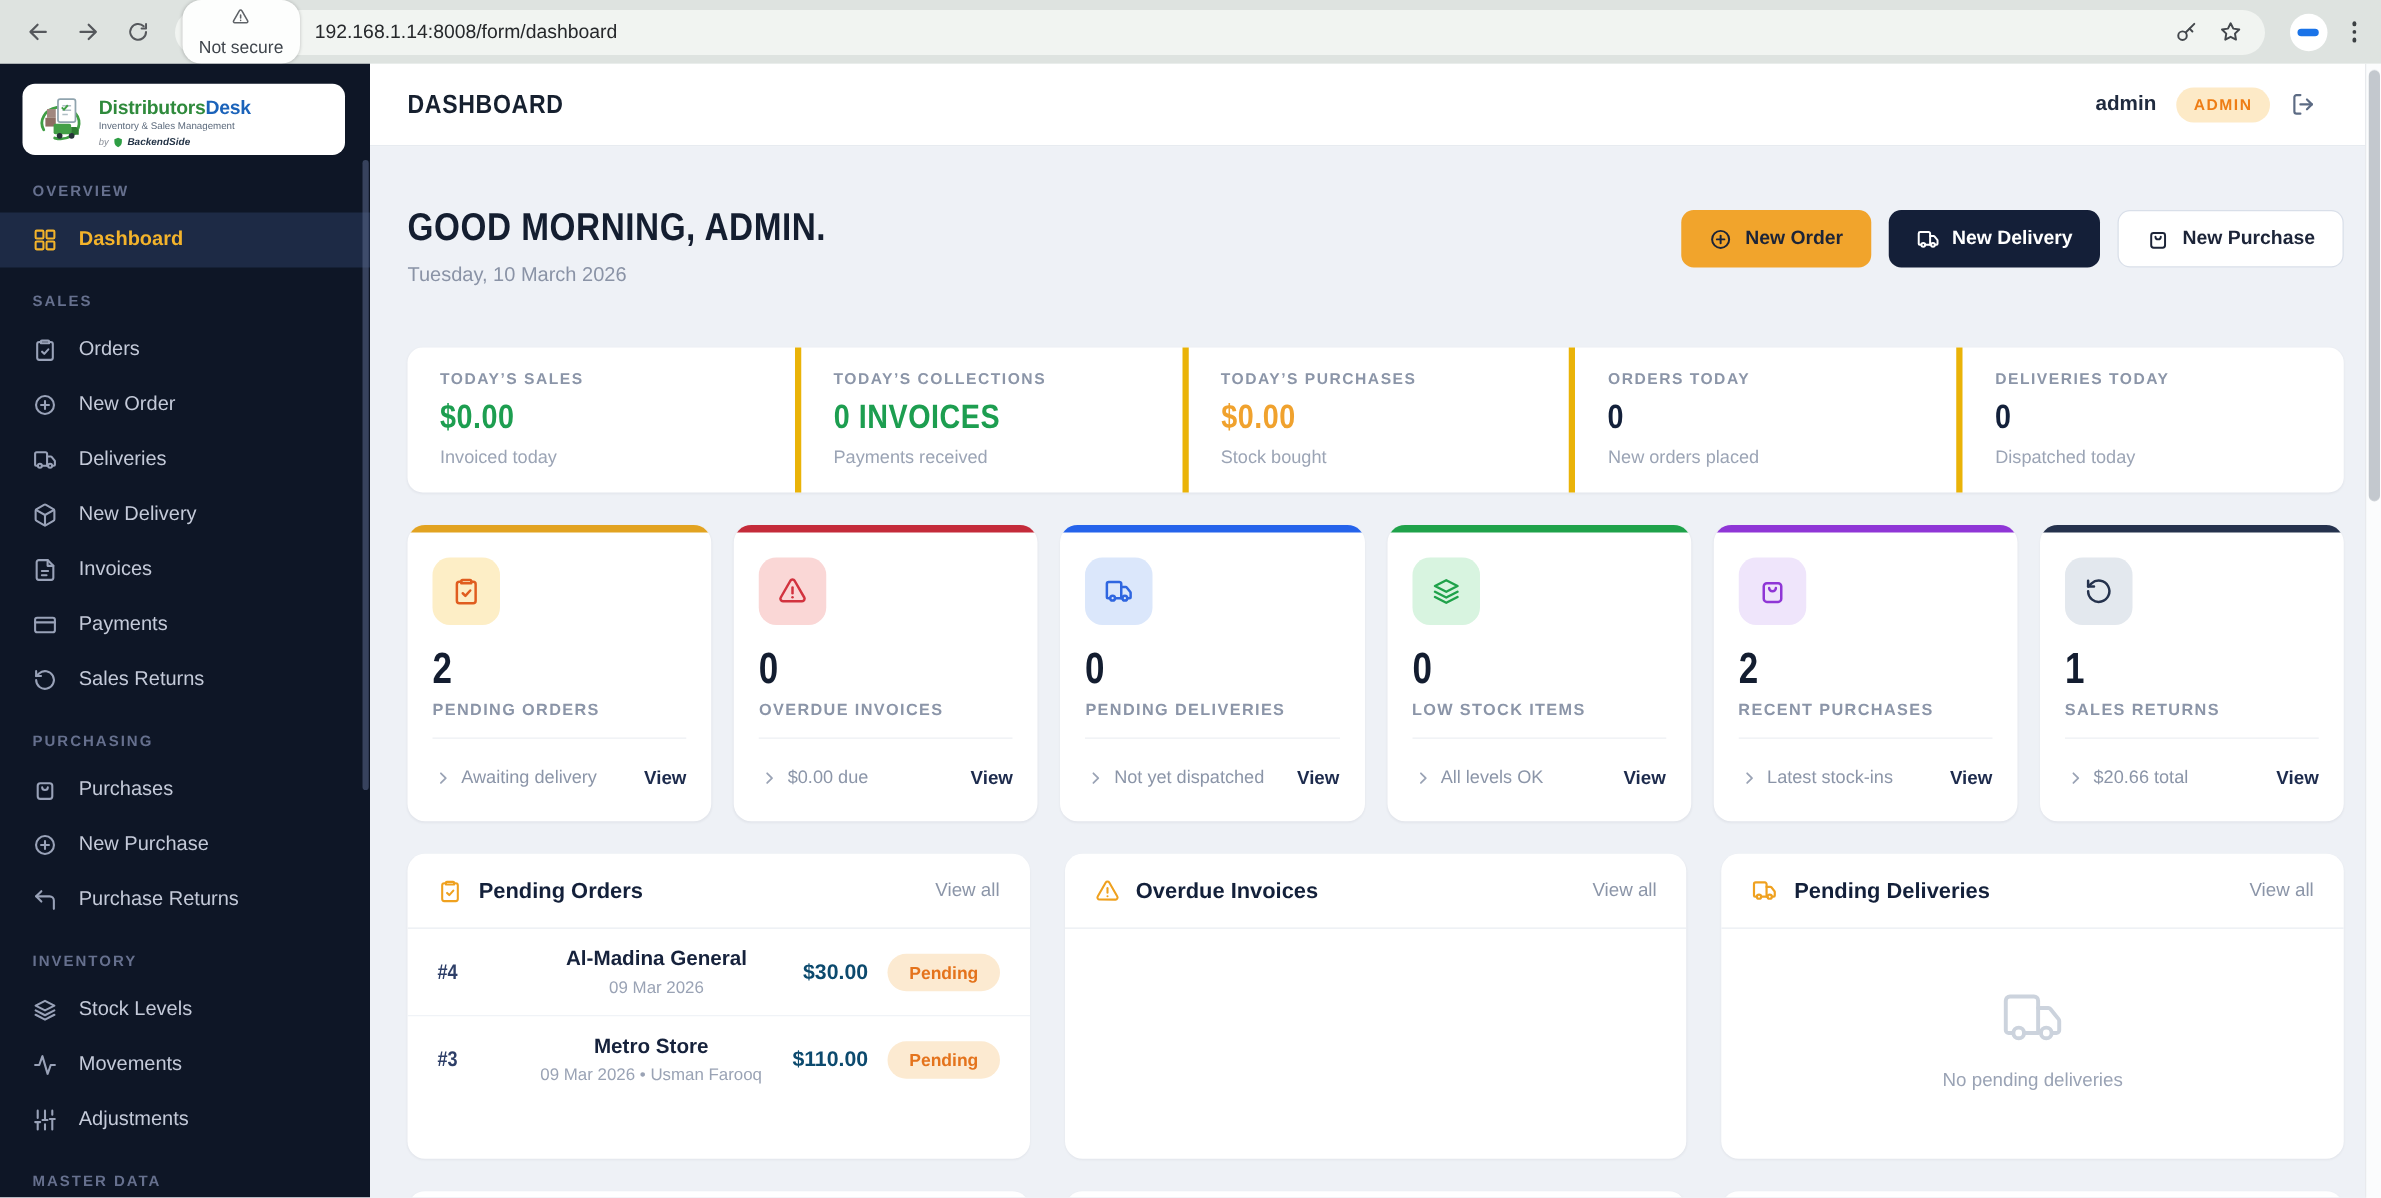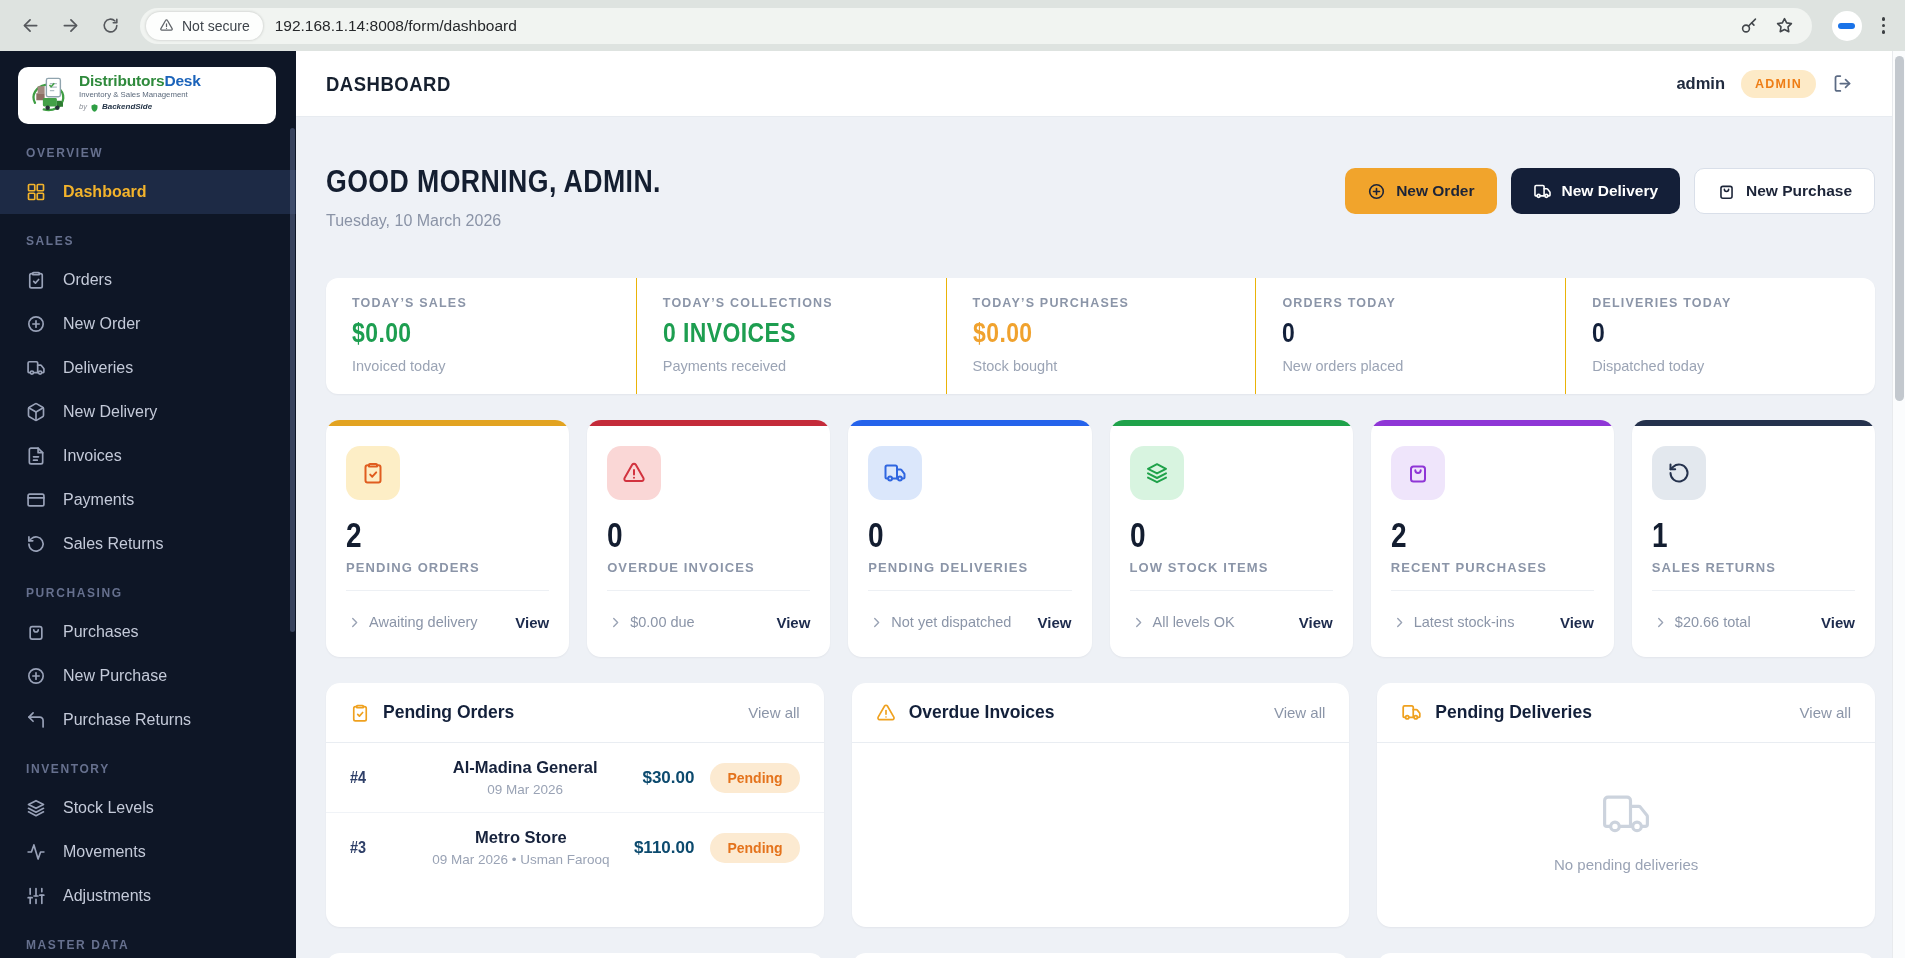--- a/index.html
+++ b/index.html
@@ -8,35 +8,35 @@
     width:1905px; height:958px; overflow:hidden;
     font-family:"Liberation Sans", sans-serif;
     background:#eef1f6; -webkit-font-smoothing:antialiased;
   }
   svg { display:block; }
 
   
   .chrome { height:51px; background:#dee3e0; display:flex; align-items:center; padding:0 12px; gap:4px; }
   .nav-btn { width:36px; height:36px; border-radius:50%; display:flex; align-items:center; justify-content:center; color:#55585c; flex-shrink:0; }
   .omnibox { flex:1; height:36px; margin:0 8px; background:#f1f4f1; border-radius:18px; display:flex; align-items:center; padding:0 6px 0 6px; gap:12px; min-width:0; }
-  .chip { display:flex; align-items:center; gap:8px; background:#fdfefd; box-shadow:0 0 3px rgba(0,0,0,.22); border-radius:15px; padding:6px 13px; color:#3f454c; font-size:14px; flex-shrink:0; }
+  .chip { display:flex; align-items:center; gap:8px; background:#fdfefd; box-shadow:0 0 3px rgba(0,0,0,.22); border-radius:15px; padding:6px 13px; color:#3f454c; font-size:14px; flex-shrink:0;flex-direction:column; }
   .chip svg { color:#5f6368; }
   .url { font-size:15.5px; color:#26282b; flex:1; min-width:0; white-space:nowrap; }
   .box-icons { display:flex; align-items:center; gap:16px; padding-right:12px; color:#43474c; }
   .avatar { width:30px; height:30px; border-radius:50%; background:#fff; display:flex; align-items:center; justify-content:center; margin:0 8px; }
   .avatar .bar { width:17px; height:6px; border-radius:3px; background:#1a73e8; }
   .dots { display:flex; flex-direction:column; gap:3px; padding:0 8px; }
   .dots i { width:3.5px; height:3.5px; border-radius:50%; background:#3c4043; display:block; }
 
   
   .app { display:flex; height:907px; }
 
   
   .sidebar { width:296px; flex-shrink:0; background:#0e1626; position:relative; overflow:hidden; }
-  .logo-card { margin:16px 20px 0 18px; background:#fff; border-radius:10px; height:57px; display:flex; align-items:flex-start; gap:9px; padding:5px 10px; cursor:pointer; }
+  .logo-card { margin:16px 20px 0 18px; background:#fff; border-radius:10px; height:57px; display:flex; align-items:flex-end; gap:9px; padding:5px 10px; cursor:pointer; }
   .logo-txt { line-height:1.1; }
   .logo-title { font-size:15.5px; font-weight:800; letter-spacing:-.2px; }
   .logo-title .g { color:#2f8a3c; } .logo-title .b { color:#1b63ba; }
   .logo-sub { font-size:7.8px; color:#5c6a7c; margin-top:2px; }
   .logo-by { font-size:7.5px; color:#8a8f98; margin-top:3px; display:flex; align-items:center; gap:3px;font-style:italic; }
   .logo-by b { color:#243447; font-size:8px; }
   .side-nav { padding-top:6px; }
   .nav-label { margin:20px 26px 10px; font-size:12px; font-weight:700; letter-spacing:1.6px; color:#66708e; }
   .nav-label:first-child { margin-top:16px; }
   .nav-item { height:44px; display:flex; align-items:center; gap:17px; padding:0 26px; color:#c4cad9; font-size:16px; cursor:pointer; }
@@ -58,21 +58,21 @@
   .greet-row { display:flex; justify-content:space-between; align-items:flex-start; }
   .greet-title { margin-top:8px; font-size:31px; font-weight:800; color:#141e30; letter-spacing:.5px; transform:scaleX(.86); transform-origin:left; white-space:nowrap; }
   .greet-date { margin-top:12px; font-size:16px; color:#8a93a6; }
   .actions { display:flex; gap:14px; margin-top:12px; }
   .btn { display:flex; align-items:center; gap:10px; height:46px; padding:0 22px; border-radius:10px; font-size:15.5px; font-weight:700; border:none; cursor:pointer; font-family:inherit; }
   .btn.primary { background:#f1a42c; color:#1c2438; }
   .btn.dark    { background:#141f38; color:#ffffff; }
   .btn.outline { background:#fff; color:#1c2438; border:1px solid #d9dfe9; }
 
   .stats { margin-top:48px; background:#fff; border-radius:12px; display:grid; grid-template-columns:repeat(5,1fr); box-shadow:0 1px 2px rgba(16,24,40,.05); }
-  .stat { padding:18px 26px 20px; border-left:1px solid #eab308; }
+  .stat { padding:18px 26px 20px; border-left:5px solid #eab308; }
   .stat:first-child { border-left:none; }
   .stat .lb  { font-size:12.5px; font-weight:700; letter-spacing:1.2px; color:#8b95a8; white-space:nowrap; }
   .stat .val { margin-top:8px; font-size:27px; font-weight:800; letter-spacing:.5px; transform:scaleX(.85); transform-origin:left; white-space:nowrap; }
   .stat .sub { margin-top:9px; font-size:14.5px; color:#9ba4b5; }
 
   .kpis { margin-top:26px; display:grid; grid-template-columns:repeat(6,1fr); gap:18px; }
   .kpi { background:#fff; border-radius:14px; overflow:hidden; box-shadow:0 1px 2px rgba(16,24,40,.05); }
   .kpi .accent { height:6px; }
   .kpi .body { padding:20px 20px 14px; }
   .icon-box { width:54px; height:54px; border-radius:14px; display:flex; align-items:center; justify-content:center; }

